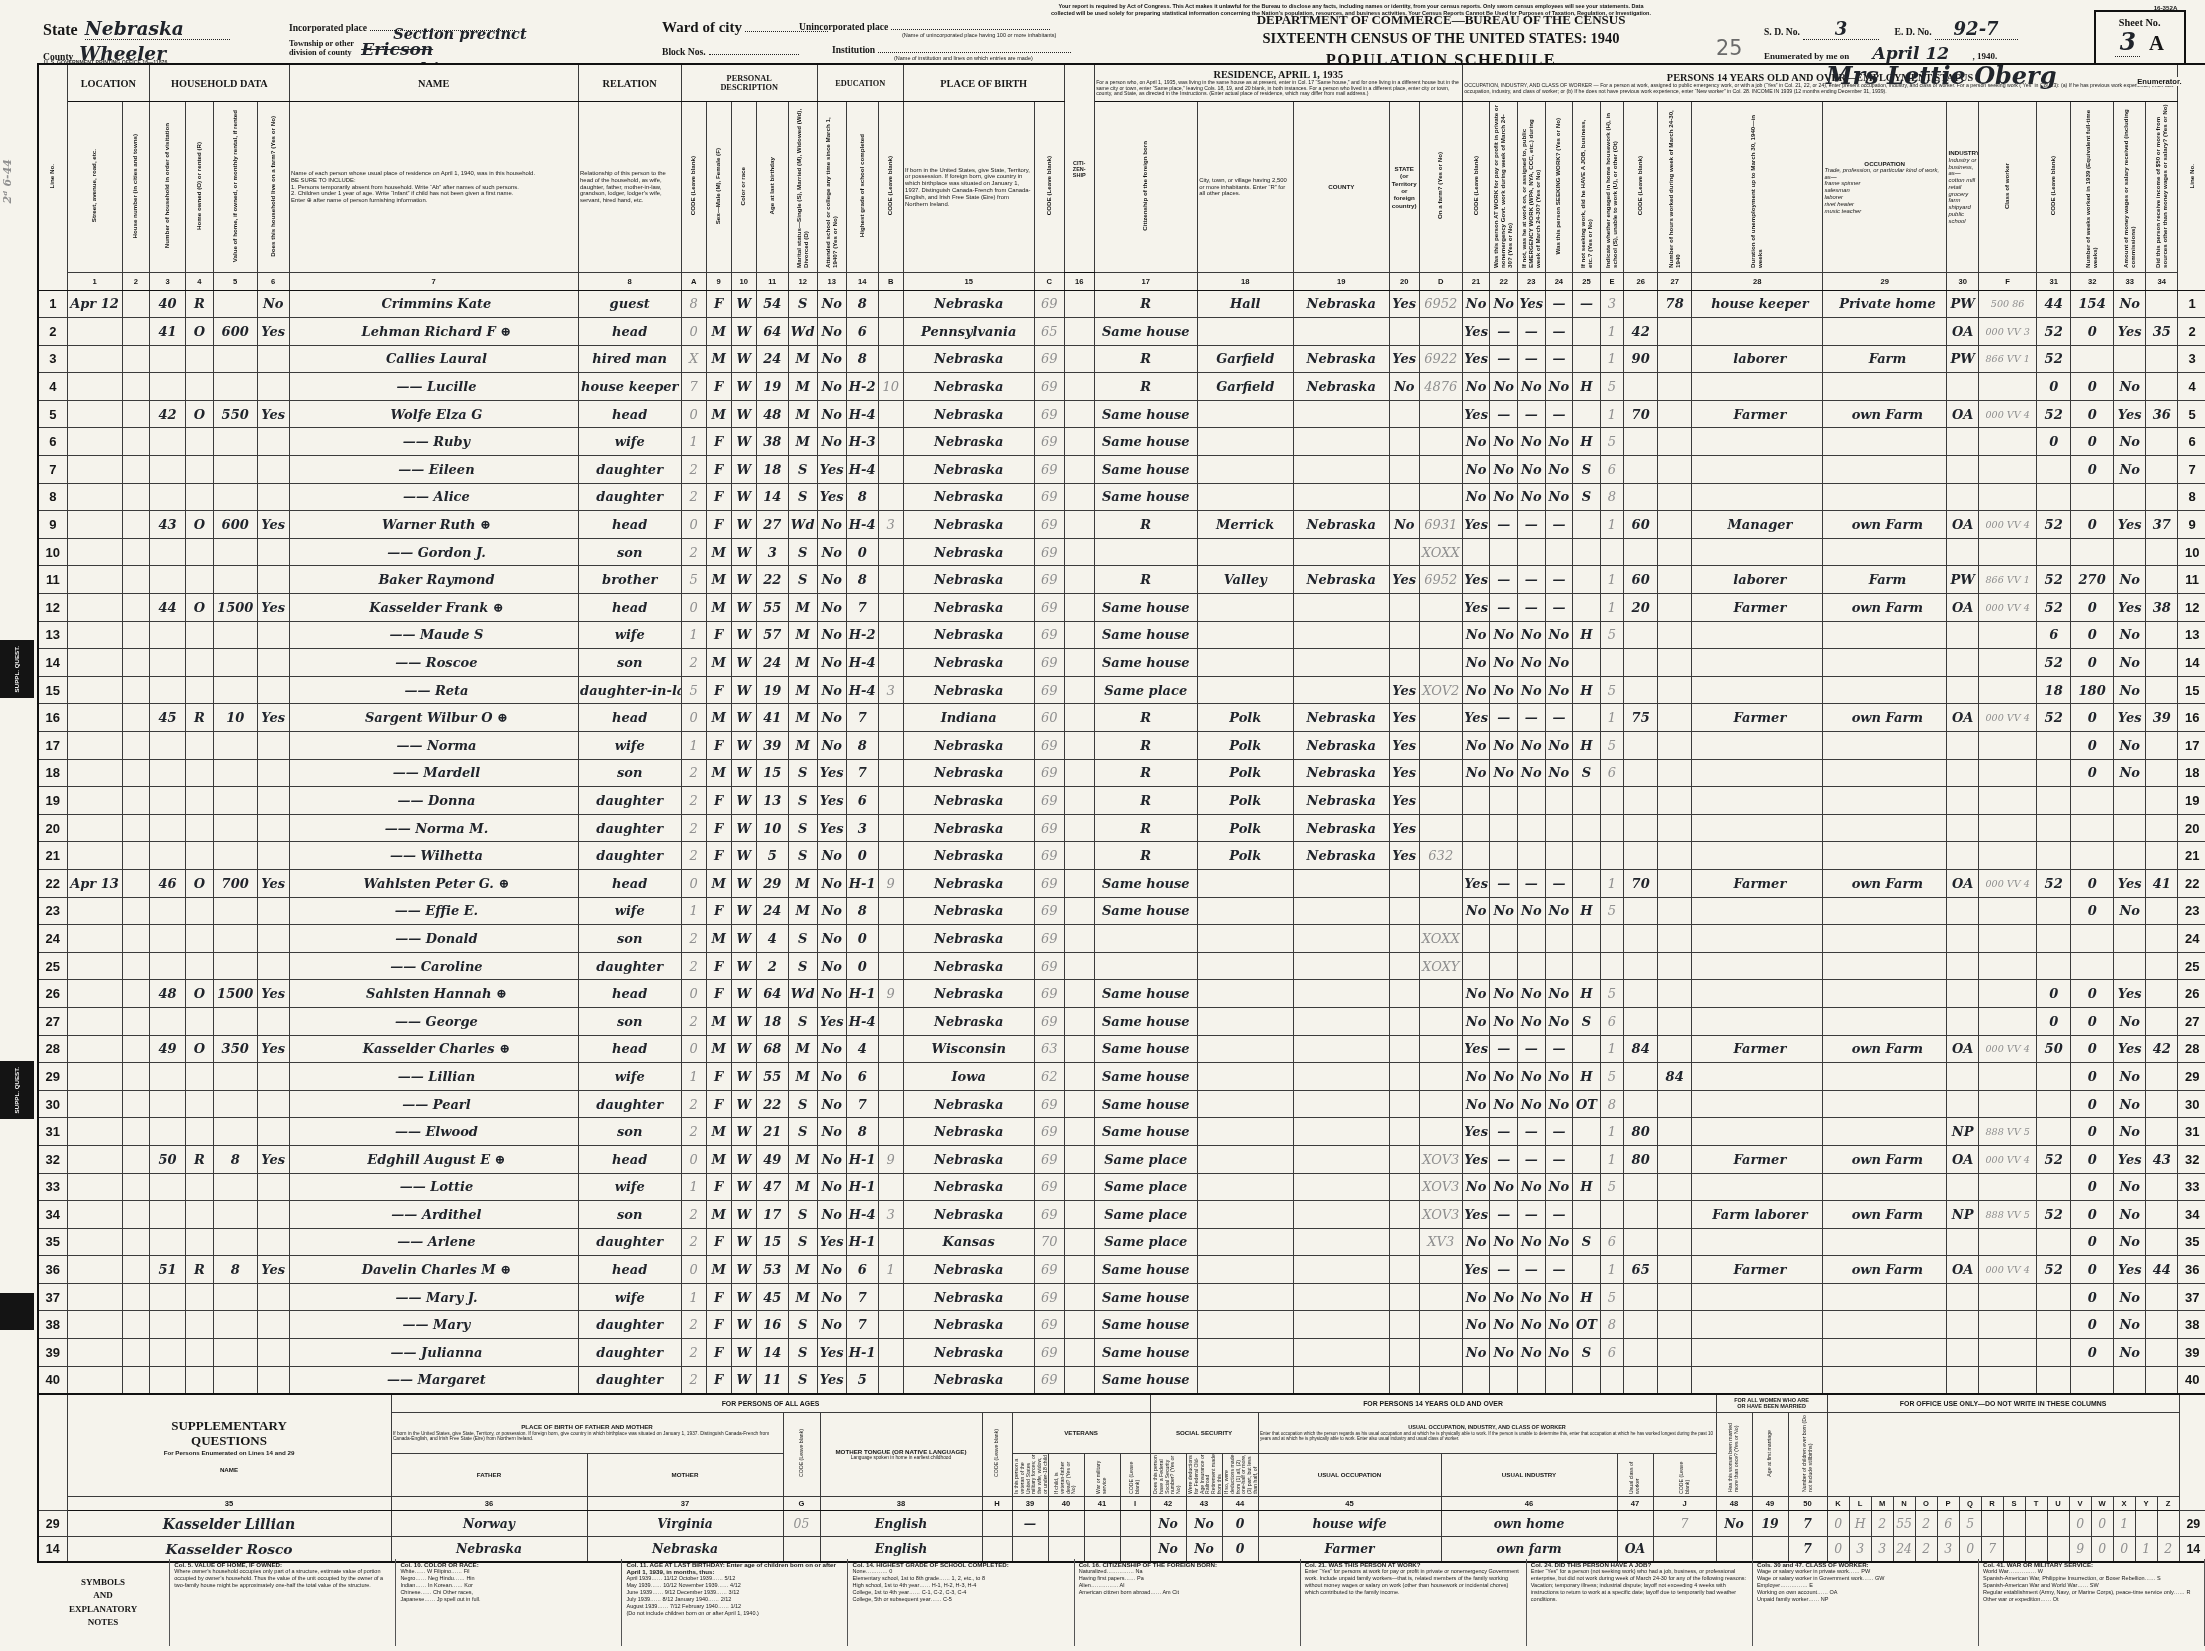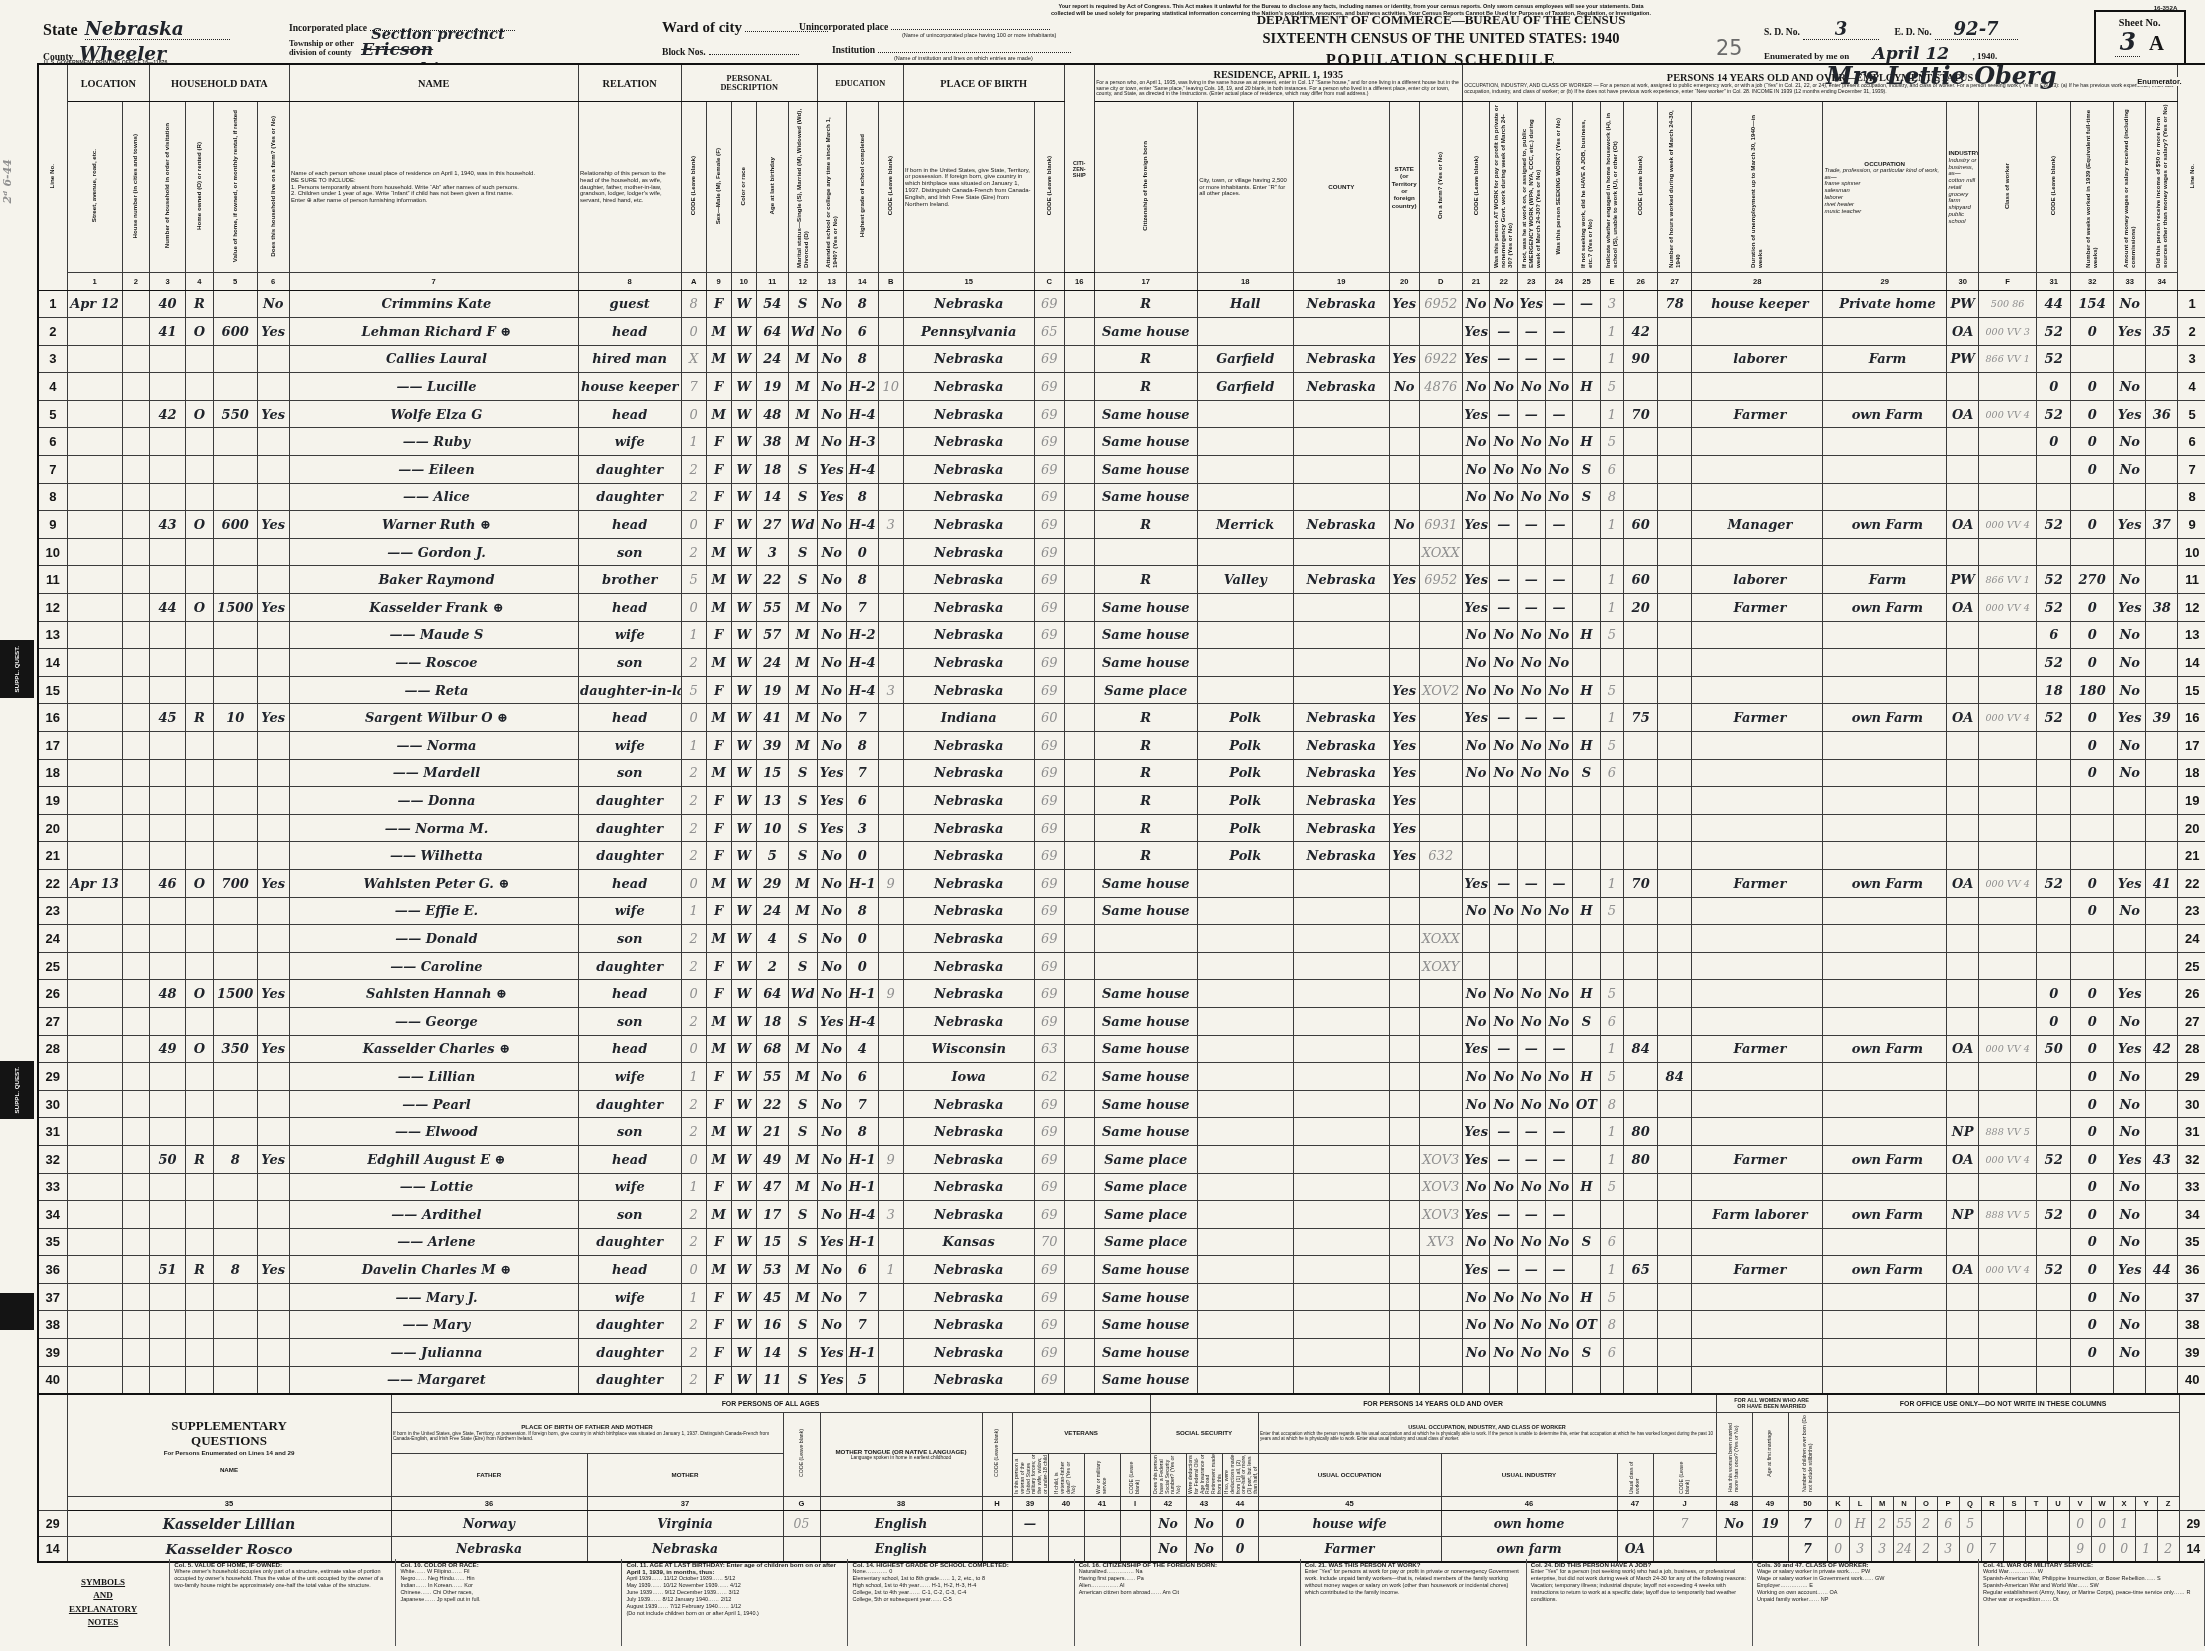--- a/index.html
+++ b/index.html
@@ -77,21 +77,21 @@
   </div>
 
   <div style="position:absolute;left:289px;top:19.3px;">
     <span class="lbl" style="font-size:9.6px;">Incorporated place</span>
     <span class="dotted" style="width:145px;height:11px;"></span>
   </div>
   <div style="position:absolute;left:289px;top:39px;width:317px;">
     <span class="lbl" style="font-size:8.3px;line-height:1.1;white-space:pre-line;display:inline-block;vertical-align:top;">Township or other
 division of county</span>
     <span style="display:inline-block;position:relative;margin-left:4.1px;">
-      <span class="hw" style="font-size:14.5px;position:absolute;left:10px;top:-13.8px;white-space:nowrap;">Section precinct</span>
+      <span class="hw" style="font-size:14.5px;position:absolute;left:32px;top:-13.8px;white-space:nowrap;">Section precinct</span>
       <span class="hw struck dotted" style="font-size:17px;width:159px;">Ericson Township</span>
     </span>
   </div>
 
   <div style="position:absolute;left:662px;top:19.3px;">
     <span class="lbl" style="font-size:15px;">Ward of city</span>
     <span class="dotted" style="width:83px;height:11px;"></span>
   </div>
   <div style="position:absolute;left:662px;top:43px;">
     <span class="lbl" style="font-size:9.6px;">Block Nos.</span>
@@ -2335,21 +2335,21 @@
           <td class="pc">0</td>
           <td class="pc">0</td>
           <td class="pc">1</td>
           <td class="pc">2</td>
           <td class="lc">14</td>
         </tr>
       </tbody>
   </table>
 
   <div class="legend">
-    <div class="lsec symbox" style="white-space:pre-line;text-decoration:underline;">SYMBOLS
+    <div class="lsec symbox" style="white-space:pre-line;">SYMBOLS
 AND
 EXPLANATORY
 NOTES</div>
     <div style="flex:1;display:flex;">
 
         <div class="lsec" style="flex:1;">
           <div class="t">Col. 5. VALUE OF HOME, IF OWNED:</div>
           <div class="b">Where owner’s household occupies only part of a structure, estimate value of portion occupied by owner’s household. Thus the value of the unit occupied by the owner of a two-family house might be approximately one-half the total value of the structure.</div>
         </div>
 

